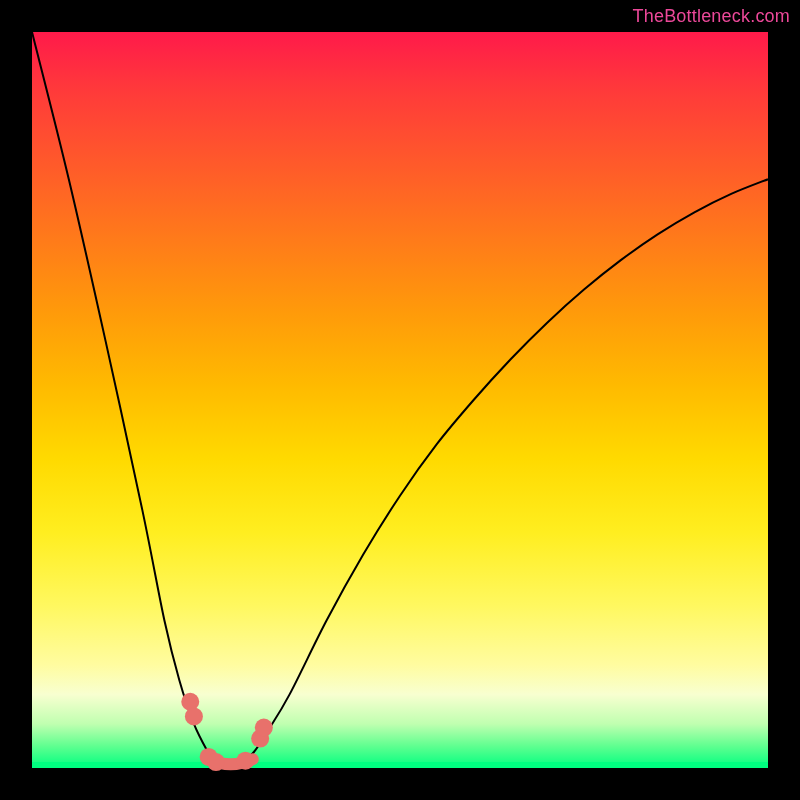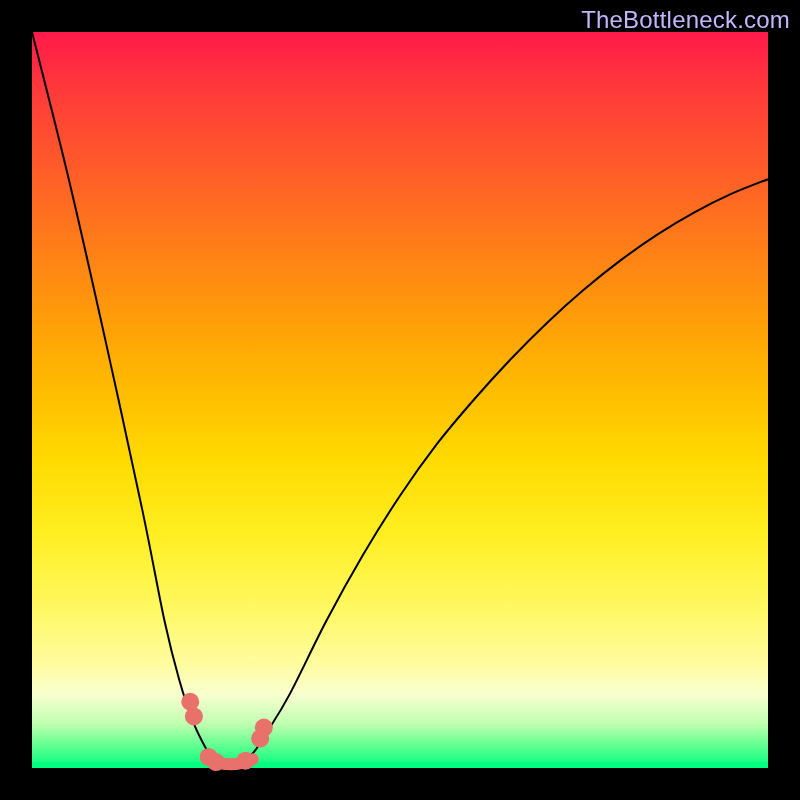--- a/index.html
+++ b/index.html
@@ -37,22 +37,22 @@
       #f8ffd0 90%,
       #c0ffb0 94%,
       #60ff90 97%,
       #00ff80 100%
     );
   }
   .watermark {
     position: absolute;
     top: 6px;
     right: 10px;
-    color: #c4b5fd;
-    font-size: 24px;
+    color: #ec4899;
+    font-size: 18px;
     font-weight: 500;
     letter-spacing: 0.2px;
     z-index: 10;
   }
   svg.curve {
     position: absolute;
     left: 0;
     top: 0;
     width: 736px;
     height: 736px;

